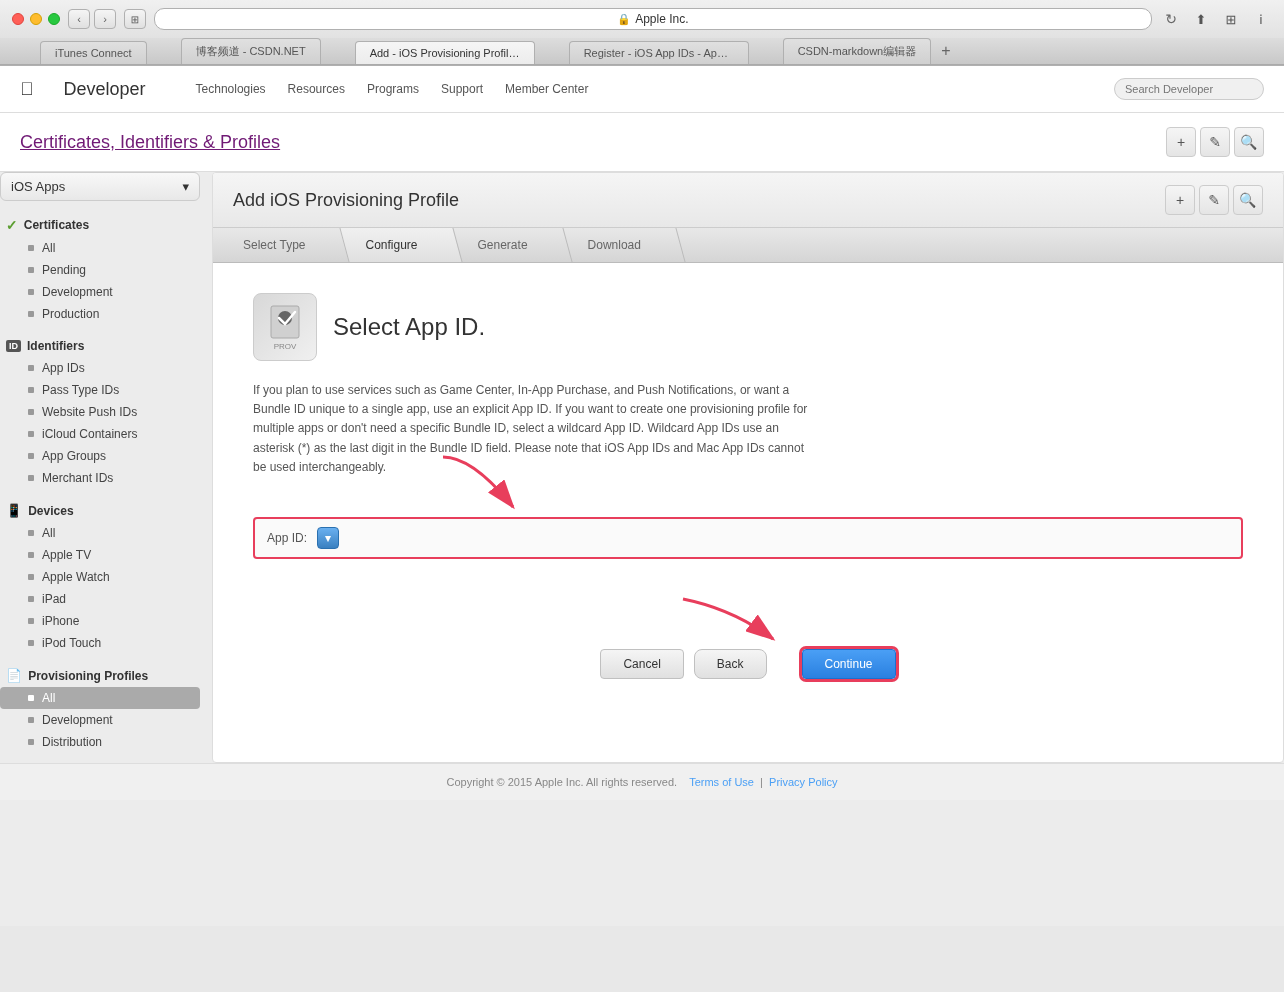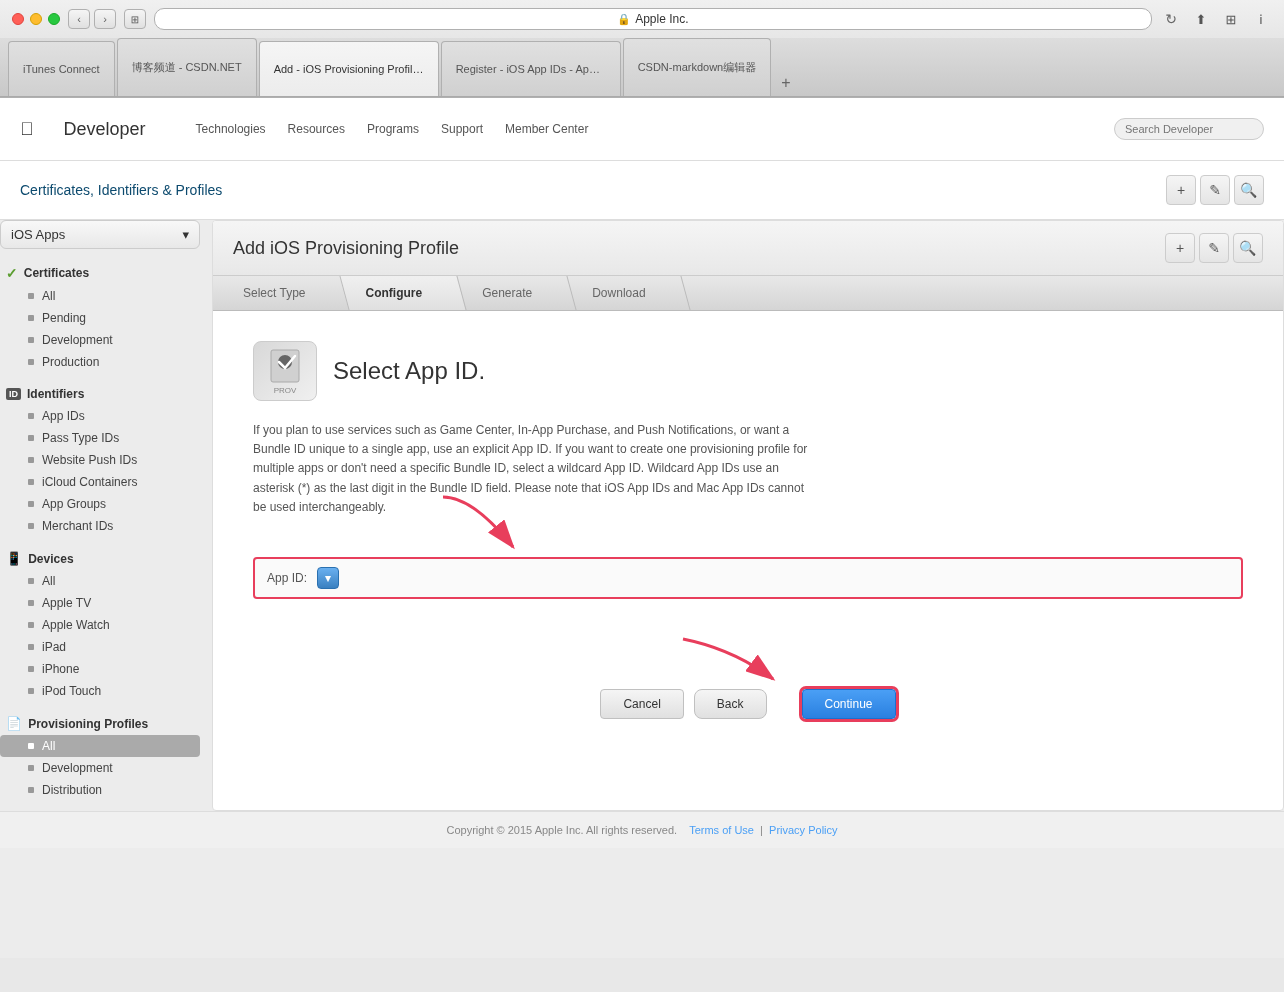--- a/index.html
+++ b/index.html
@@ -17,38 +17,38 @@
     .nav-btn { width: 22px; height: 20px; background: linear-gradient(to bottom, #f5f5f5, #e0e0e0); border: 1px solid #b0b0b0; border-radius: 4px; cursor: pointer; display: flex; align-items: center; justify-content: center; font-size: 11px; color: #666; }
     .window-btn { width: 22px; height: 20px; background: linear-gradient(to bottom, #f5f5f5, #e0e0e0); border: 1px solid #b0b0b0; border-radius: 4px; cursor: pointer; display: flex; align-items: center; justify-content: center; font-size: 10px; color: #555; }
     .address-bar-row { display: flex; align-items: center; padding: 0 12px 6px; gap: 8px; }
     .address-bar { flex: 1; background: white; border: 1px solid #b0b0b0; border-radius: 10px; padding: 3px 12px; text-align: center; font-size: 12px; color: #333; display: flex; align-items: center; justify-content: center; gap: 4px; }
     .lock-icon { color: #5cb85c; font-size: 11px; }
     .reload-btn { width: 22px; height: 22px; display: flex; align-items: center; justify-content: center; font-size: 14px; color: #666; cursor: pointer; }
     .share-btn, .add-btn, .info-btn { width: 22px; height: 22px; display: flex; align-items: center; justify-content: center; font-size: 13px; color: #555; cursor: pointer; }
 
     
     .tabs-bar { display: flex; background: linear-gradient(to bottom, #ddd, #c8c8c8); border-bottom: 1px solid #aaa; padding: 0 8px; align-items: flex-end; gap: 2px; }
-    .tab { padding: 21px 14px; font-size: 11px; color: #555; border-radius: 4px 4px 0 0; cursor: pointer; white-space: nowrap; overflow: hidden; text-overflow: ellipsis; max-width: 180px; background: linear-gradient(to bottom, #e0e0e0, #d0d0d0); border: 1px solid #b0b0b0; border-bottom: none; }
+    .tab { padding: 5px 14px; font-size: 11px; color: #555; border-radius: 4px 4px 0 0; cursor: pointer; white-space: nowrap; overflow: hidden; text-overflow: ellipsis; max-width: 180px; background: linear-gradient(to bottom, #e0e0e0, #d0d0d0); border: 1px solid #b0b0b0; border-bottom: none; margin-left: 32px; }
     .tab.active { background: linear-gradient(to bottom, #f5f5f5, #ececec); color: #333; font-weight: 500; }
     .tab-add { padding: 4px 8px; font-size: 16px; color: #666; cursor: pointer; }
 
     
     .page-wrapper { background: #ececec; min-height: 860px; }
 
     
     .top-nav { background: white; border-bottom: 1px solid #ddd; padding: 0 20px; display: flex; align-items: center; gap: 30px; }
     .apple-logo { font-size: 18px; color: #333; padding: 12px 0; }
     .brand-name { font-size: 18px; font-weight: 300; color: #333; padding: 12px 0; }
     .nav-links { display: flex; gap: 22px; margin-left: 20px; }
-    .nav-link { font-size: 12px; color: #555; text-decoration: none; padding: 24px 0; cursor: pointer; }
+    .nav-link { font-size: 12px; color: #555; text-decoration: none; padding: 16px 0; cursor: pointer; }
     .nav-search { margin-left: auto; background: #f0f0f0; border: 1px solid #ccc; border-radius: 12px; padding: 4px 10px; font-size: 11px; color: #999; width: 150px; }
 
     
     .page-header { background: white; border-bottom: 1px solid #ddd; padding: 14px 20px; display: flex; align-items: center; justify-content: space-between; }
-    .page-title { font-size: 14px; font-weight: 300; color: #0c4a6e; }
+    .page-title { font-size: 18px; font-weight: 300; color: #701a75; text-decoration: underline; }
     .header-buttons { display: flex; gap: 4px; }
     .header-btn { width: 30px; height: 30px; background: linear-gradient(to bottom, #f5f5f5, #e5e5e5); border: 1px solid #ccc; border-radius: 4px; display: flex; align-items: center; justify-content: center; cursor: pointer; font-size: 14px; color: #555; }
 
     
     .content-area { display: flex; padding: 0; gap: 12px; }
 
     
     .sidebar { width: 200px; flex-shrink: 0; }
     .sidebar-dropdown { width: 100%; padding: 6px 10px; background: linear-gradient(to bottom, #f8f8f8, #e8e8e8); border: 1px solid #ccc; border-radius: 6px; font-size: 13px; display: flex; align-items: center; justify-content: space-between; cursor: pointer; margin-bottom: 12px; }
     .sidebar-section { margin-bottom: 10px; }
@@ -57,28 +57,28 @@
     .sidebar-item.active { background: #aaa; color: white; font-weight: 500; }
     .sidebar-item::before { content: ''; width: 6px; height: 6px; background: #999; border-radius: 1px; margin-right: 4px; flex-shrink: 0; }
     .sidebar-item.active::before { background: white; }
 
     
     .main-content { flex: 1; background: white; border: 1px solid #ddd; border-radius: 4px; overflow: hidden; }
 
     
     .steps-bar { display: flex; background: linear-gradient(to bottom, #e8e8e8, #d5d5d5); border-bottom: 1px solid #bbb; padding: 0; }
     .step { padding: 10px 30px; font-size: 12px; color: #666; cursor: pointer; position: relative; }
-    .step.active { background: linear-gradient(to bottom, #f0f0f0, #e0e0e0); color: #333; font-weight: 700; text-align: center; }
+    .step.active { background: linear-gradient(to bottom, #f0f0f0, #e0e0e0); color: #333; font-weight: 400; text-align: center; }
     .step::after { content: ''; position: absolute; right: -10px; top: 0; bottom: 0; width: 20px; background: linear-gradient(to bottom, #e8e8e8, #d5d5d5); transform: skewX(15deg); z-index: 1; border-right: 1px solid #bbb; }
     .step.active::after { background: linear-gradient(to bottom, #f0f0f0, #e0e0e0); }
 
     
     .main-body { padding: 30px 40px; }
     .main-icon-row { display: flex; align-items: center; gap: 16px; margin-bottom: 20px; }
-    .prov-icon { width: 64px; height: 60px; background: linear-gradient(135deg, #d8d8d8, #f0f0f0); border: 1px solid #ccc; border-radius: 8px; display: flex; align-items: center; justify-content: center; flex-direction: column; gap: 2px; }
+    .prov-icon { width: 64px; height: 68px; background: linear-gradient(135deg, #d8d8d8, #f0f0f0); border: 1px solid #ccc; border-radius: 8px; display: flex; align-items: center; justify-content: center; flex-direction: column; gap: 2px; }
     .prov-icon-text { font-size: 8px; color: #888; }
     .description-text { font-size: 12px; color: #555; line-height: 1.6; margin-bottom: 40px; max-width: 560px; position: relative; }
 
     
     .app-id-row { display: flex; align-items: center; gap: 10px; margin-bottom: 30px; border: 2px solid #e83e5c; border-radius: 4px; padding: 8px 12px; background: #fafafa; }
     .app-id-label { font-size: 12px; color: #555; white-space: nowrap; font-weight: 500; }
     .app-id-select { flex: 1; border: none; background: transparent; font-size: 12px; color: #333; outline: none; cursor: pointer; }
     .app-id-chevron { font-size: 16px; color: #4a90d9; background: linear-gradient(to bottom, #6ab0f0, #3a80c0); border: 1px solid #2a70b0; border-radius: 4px; width: 22px; height: 22px; display: flex; align-items: center; justify-content: center; color: white; font-size: 12px; cursor: pointer; }
 
     

